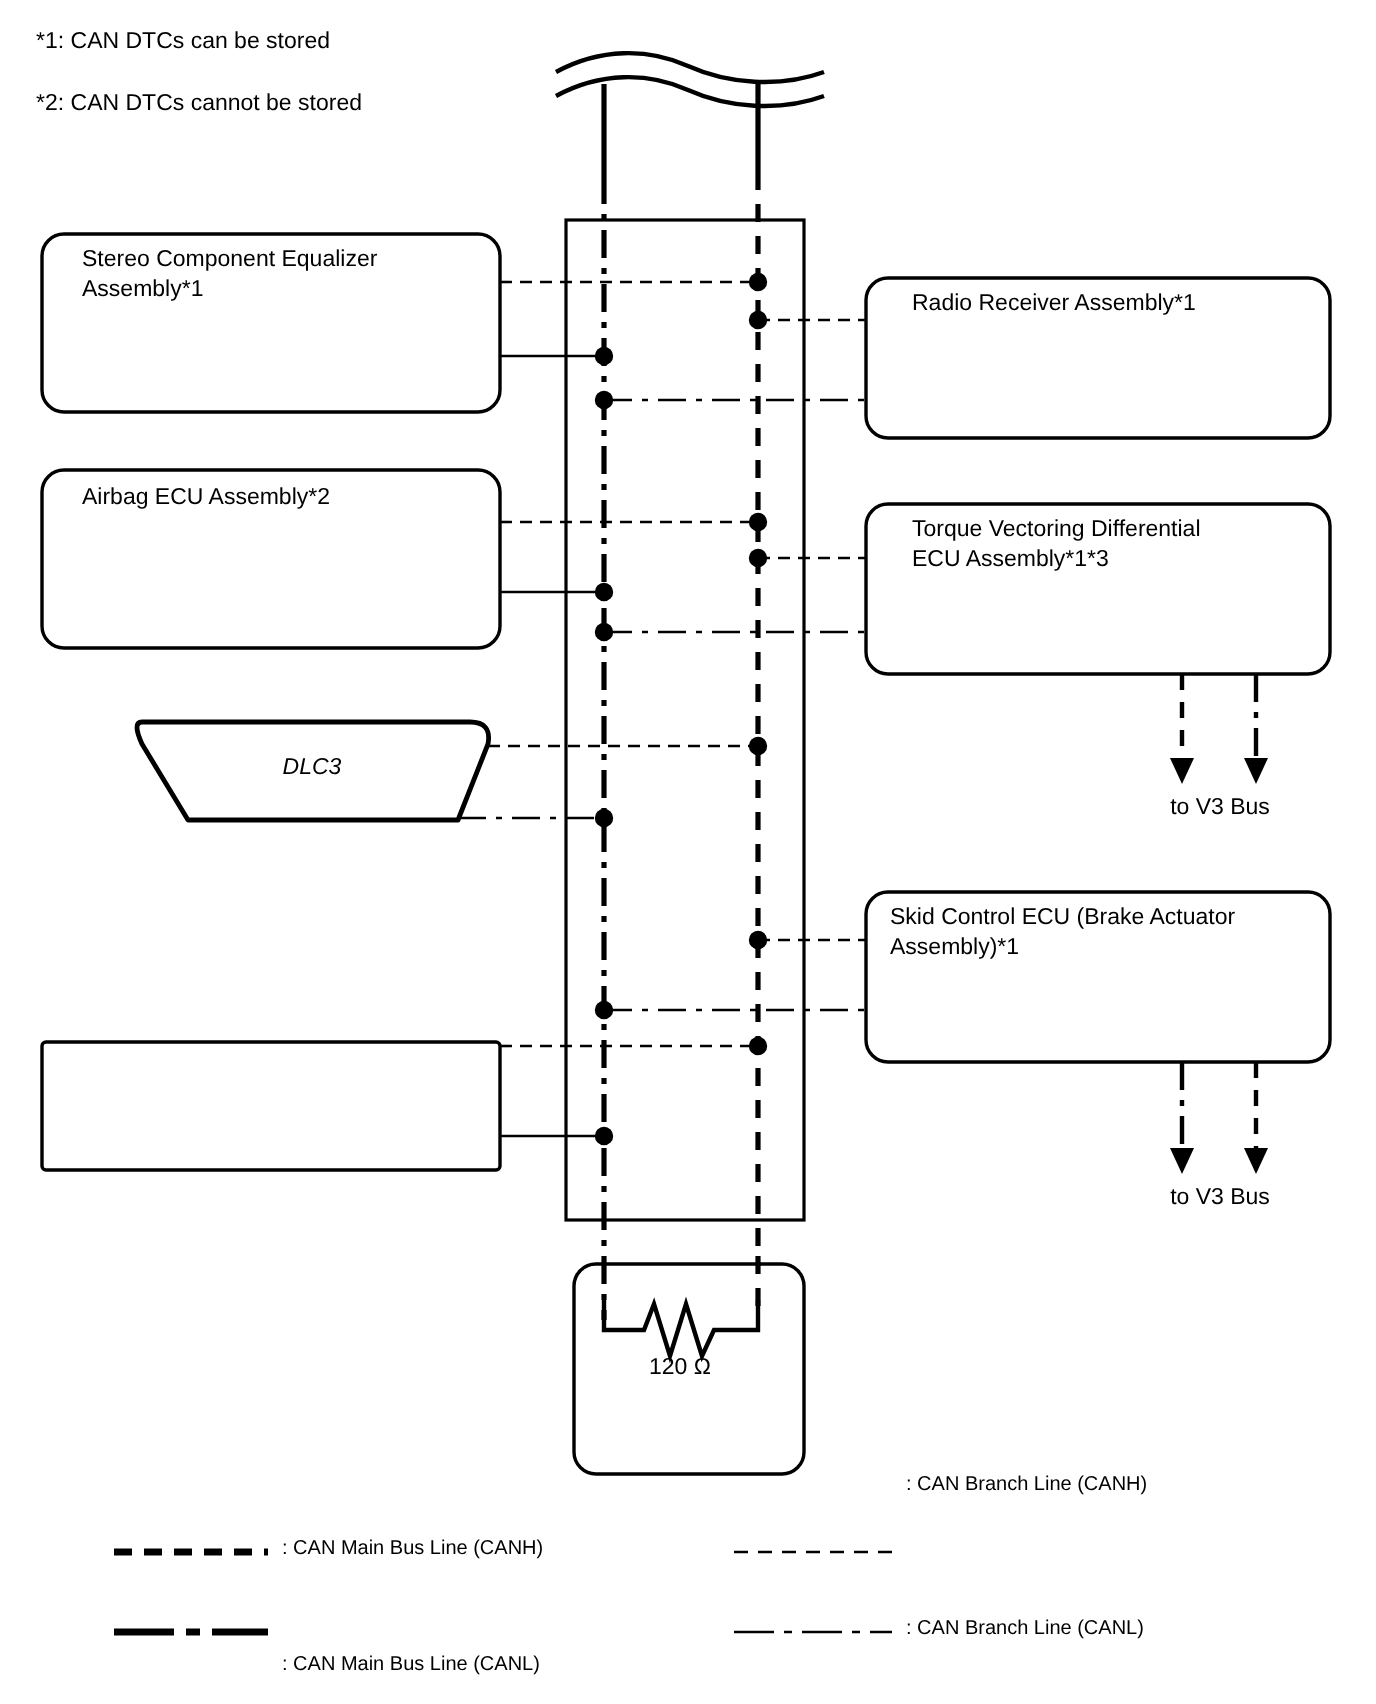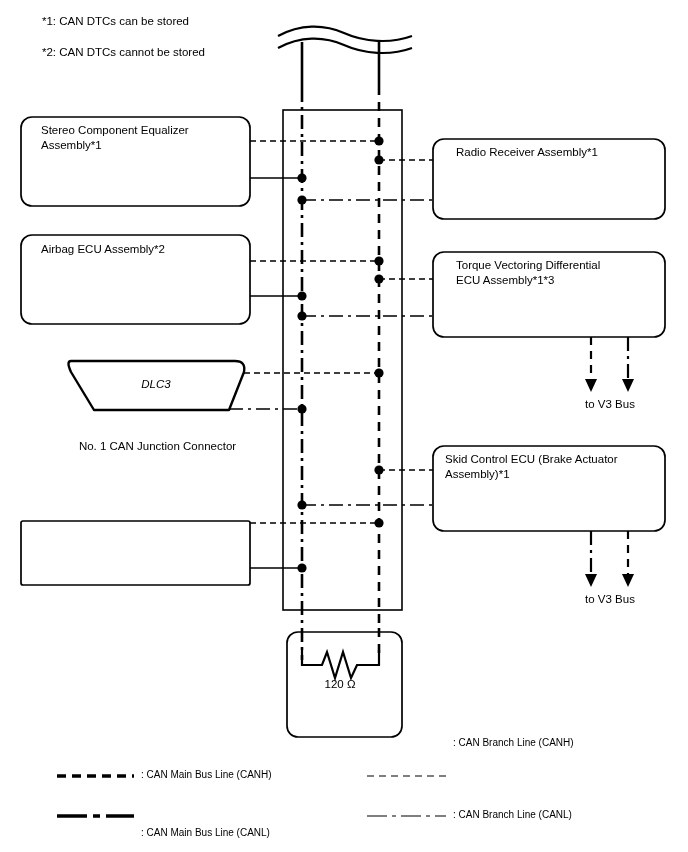--- a/index.html
+++ b/index.html
@@ -1,21 +1,21 @@
 <!DOCTYPE html>
 <html><head>
 <meta charset="utf-8">
 <title>CAN Bus Diagram</title>
 <style>
   html,body{margin:0;padding:0;background:#ffffff;}
   body{width:688px;height:852px;position:relative;
        font-family:"Liberation Sans","DejaVu Sans",sans-serif;color:#000;}
   #stage{position:absolute;left:0;top:0;width:688px;height:852px;overflow:hidden;}
   svg#art{position:absolute;left:0;top:0;width:688px;height:852px;}
-  .note{position:absolute;font-size:11.5px;line-height:14px;white-space:pre;margin-left:24px;}
+  .note{position:absolute;font-size:11.5px;line-height:14px;white-space:pre;}
   .boxlabel{position:absolute;font-size:11.5px;line-height:15px;}
   .centerlabel{position:absolute;font-size:11.5px;text-align:center;}
   .legtext{position:absolute;font-size:10px;white-space:pre;}
 </style>
 </head>
 <body>
 
 <div id="stage">
 
   <svg id="art" viewBox="0 0 688 852">
@@ -108,21 +108,20 @@
     </g>
   </svg>
 
   <div class="note" style="left:18px;top:14px;">*1: CAN DTCs can be stored</div>
   <div class="note" style="left:18px;top:45px;">*2: CAN DTCs cannot be stored</div>
 
   <div class="boxlabel" style="left:41px;top:123px;width:205px;white-space:pre-line;">Stereo Component Equalizer
 Assembly*1</div>
   <div class="boxlabel" style="left:41px;top:242px;width:205px;">Airbag ECU Assembly*2</div>
   <div class="centerlabel" style="left:96px;top:378px;width:120px;font-style:italic;">DLC3</div>
-  <div class="centerlabel" style="left:50px;top:440px;width:215px;">No. 1 CAN Junction Connector</div>
 
   <div class="boxlabel" style="left:456px;top:145px;width:205px;">Radio Receiver Assembly*1</div>
   <div class="boxlabel" style="left:456px;top:258px;width:205px;white-space:pre-line;">Torque Vectoring Differential
 ECU Assembly*1*3</div>
   <div class="boxlabel" style="left:445px;top:452px;width:215px;white-space:pre-line;">Skid Control ECU (Brake Actuator
 Assembly)*1</div>
 
   <div class="centerlabel" style="left:292px;top:678px;width:96px;">120 Ω</div>
 
   <div class="centerlabel" style="left:557px;top:398px;width:106px;">to V3 Bus</div>

